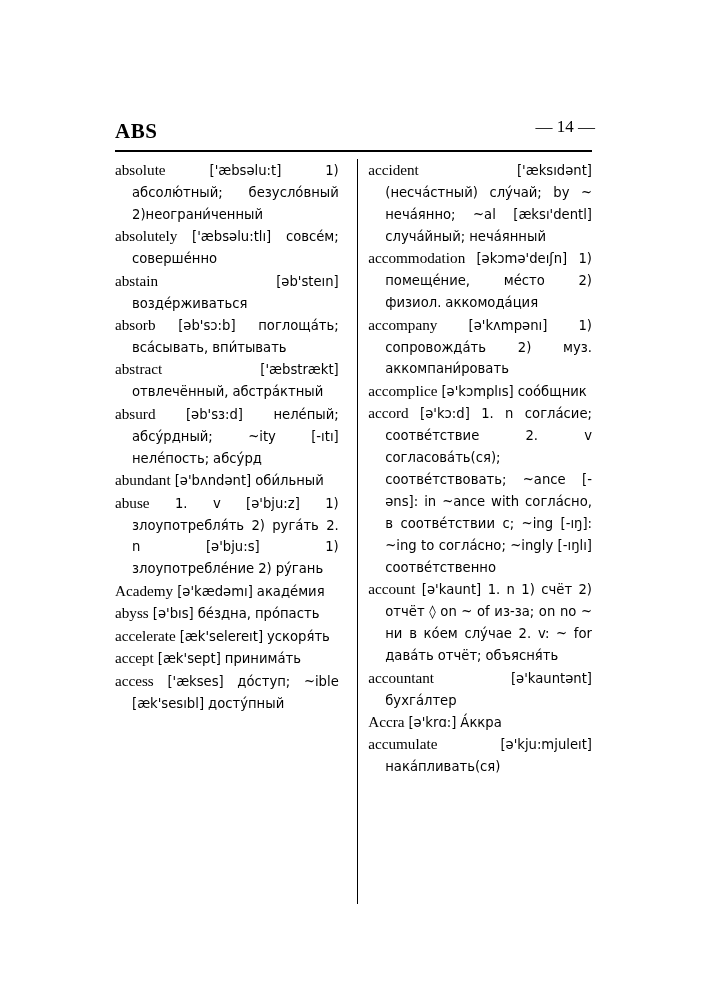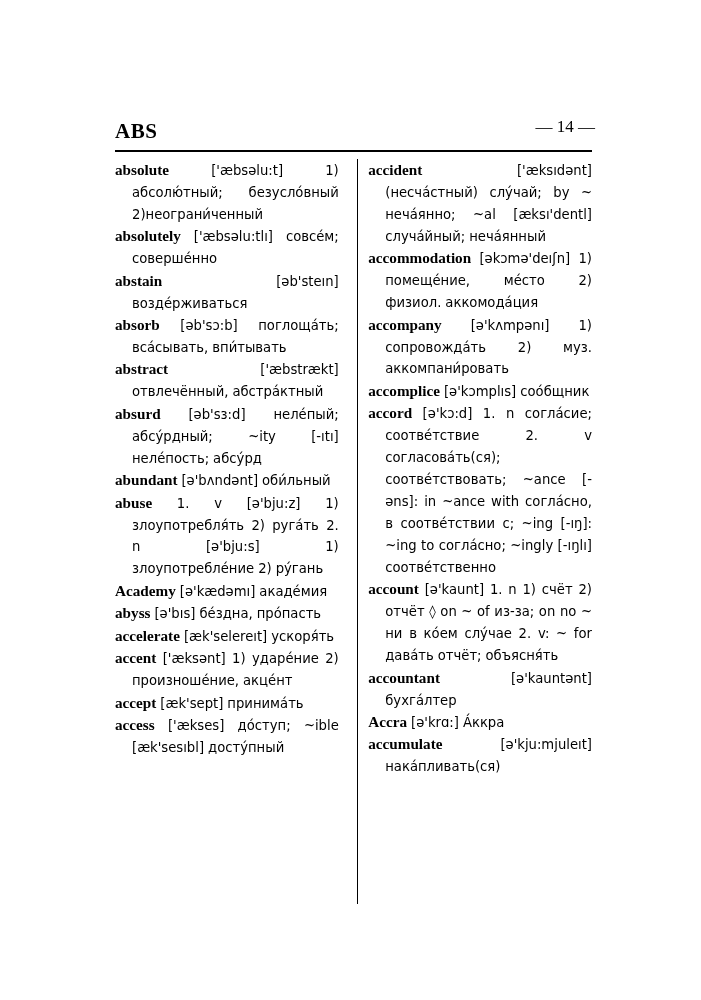--- a/index.html
+++ b/index.html
@@ -79,21 +79,21 @@
   .entry {
     margin: 0 0 0.5px 0;
     padding-left: 17px;
     text-indent: -17px;
     text-align: justify;
     text-justify: inter-word;
     word-spacing: -0.2px;
     hyphens: manual;
   }
   .hw {
-    font-weight: bold;
+    font-weight: normal;
   }
   .tr {
     font-family: "DejaVu Sans", "Liberation Sans", sans-serif;
     font-size: 13.2px;
   }
 </style>
 </head>
 <body>
 
 <div class="page">
@@ -112,21 +112,20 @@
       <p class="entry"><span class="hw">absolutely</span><span class="tr"> ['æbsəlu:tlı] совсе́м; соверше́нно</span></p>
       <p class="entry"><span class="hw">abstain</span><span class="tr"> [əb'steın] возде́рживаться</span></p>
       <p class="entry"><span class="hw">absorb</span><span class="tr"> [əb'sɔ:b] поглоща́ть; вса́сывать, впи́тывать</span></p>
       <p class="entry"><span class="hw">abstract</span><span class="tr"> ['æbstrækt] отвлечённый, абстра́ктный</span></p>
       <p class="entry"><span class="hw">absurd</span><span class="tr"> [əb'sɜ:d] неле́пый; абсу́рдный; ~ity [-ıtı] неле́пость; абсу́рд</span></p>
       <p class="entry"><span class="hw">abundant</span><span class="tr"> [ə'bʌndənt] оби́льный</span></p>
       <p class="entry"><span class="hw">abuse</span><span class="tr"> 1. v [ə'bju:z] 1) злоупотребля́ть 2) руга́ть 2. n [ə'bju:s] 1) злоупотребле́ние 2) ру́гань</span></p>
       <p class="entry"><span class="hw">Academy</span><span class="tr"> [ə'kædəmı] акаде́мия</span></p>
       <p class="entry"><span class="hw">abyss</span><span class="tr"> [ə'bıs] бе́здна, про́пасть</span></p>
       <p class="entry"><span class="hw">accelerate</span><span class="tr"> [æk'selereıt] ускоря́ть</span></p>
-      <p class="entry"><span class="hw">accent</span><span class="tr"> ['æksənt] 1) ударе́ние 2) произноше́ние, акце́нт</span></p>
       <p class="entry"><span class="hw">accept</span><span class="tr"> [æk'sept] принима́ть</span></p>
       <p class="entry"><span class="hw">access</span><span class="tr"> ['ækses] до́ступ; ~ible [æk'sesıbl] досту́пный</span></p>
     </div>
 
     <div class="divider"></div>
 
     <div class="col col-right">
       <p class="entry"><span class="hw">accident</span><span class="tr"> ['æksıdənt] (несча́стный) слу́чай; by ~ неча́янно; ~al [æksı'dentl] случа́йный; неча́янный</span></p>
       <p class="entry"><span class="hw">accommodation</span><span class="tr"> [əkɔmə'deıʃn] 1) помеще́ние, ме́сто 2) физиол. аккомода́ция</span></p>
       <p class="entry"><span class="hw">accompany</span><span class="tr"> [ə'kʌmpənı] 1) сопровожда́ть 2) муз. аккомпани́ровать</span></p>

